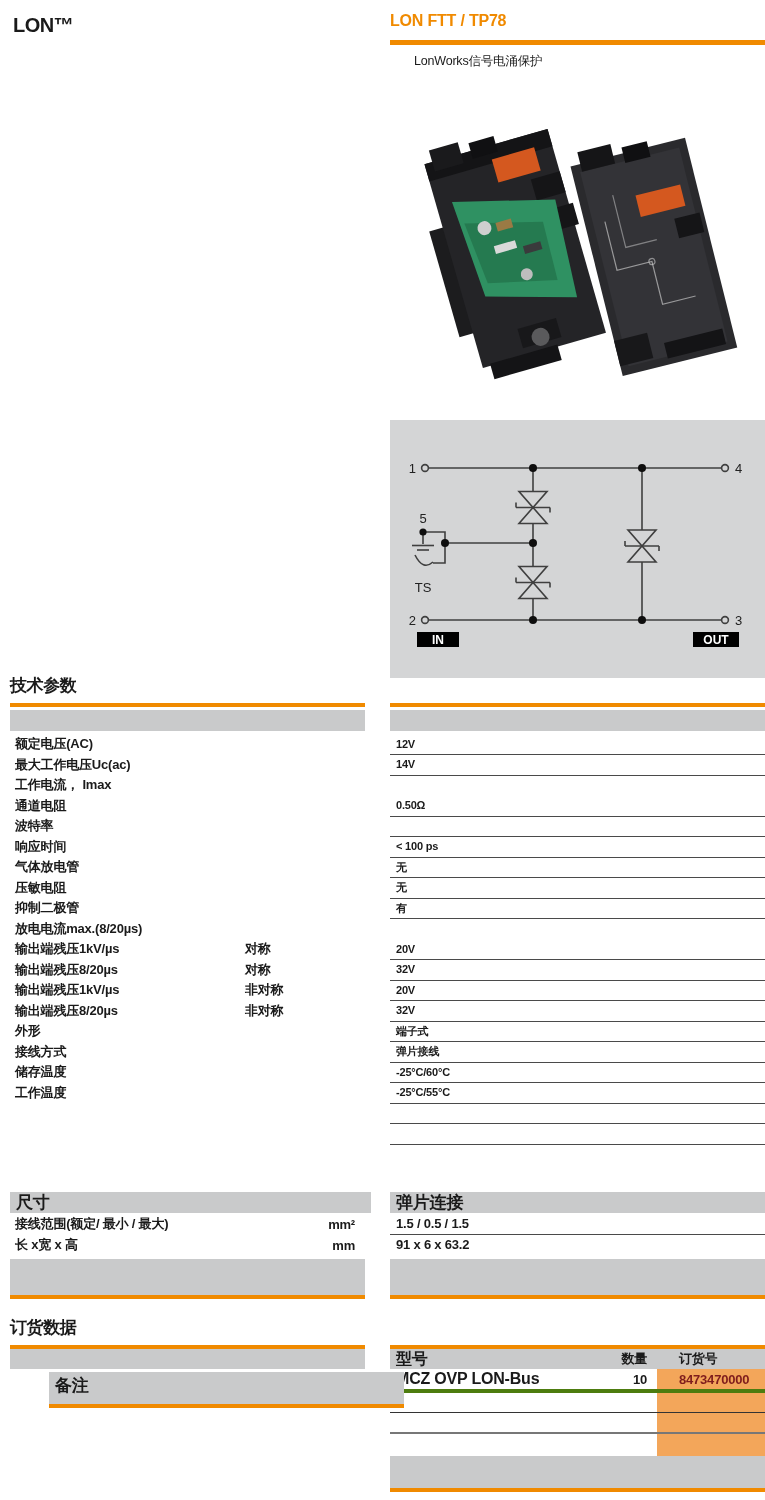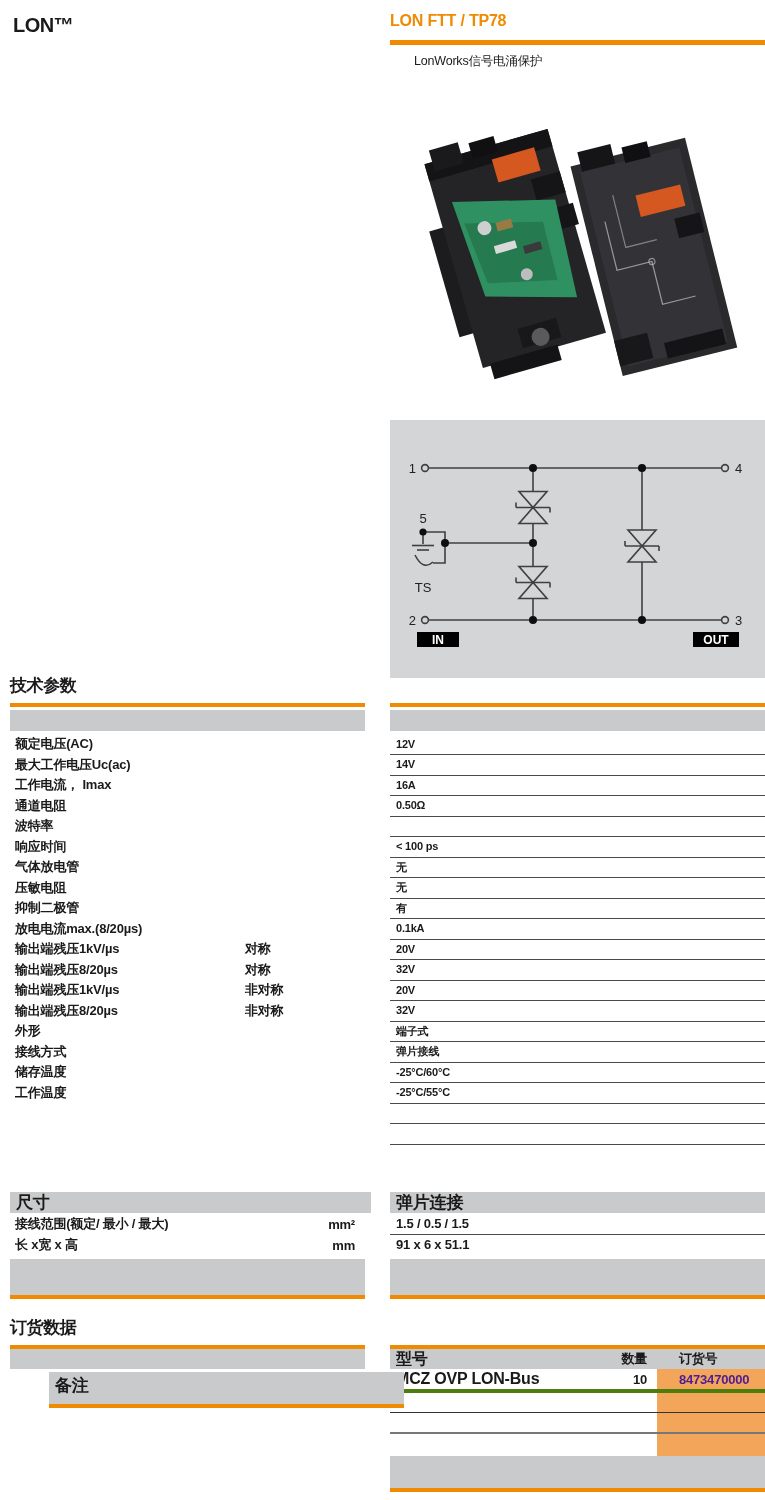--- a/index.html
+++ b/index.html
@@ -33,21 +33,21 @@
   .dval{flex:1;padding-left:6px;height:100%;line-height:20px;}
   .dval.u{border-bottom:1.5px solid #4a4a4a;}
 
   
   .order-table{left:390px;top:1345px;width:375px;}
   .orow{display:flex;align-items:center;}
   .ocell-model{flex:1;padding-left:6px;font-size:16px;font-weight:bold;white-space:nowrap;}
   .ocell-qty{width:95px;text-align:right;padding-right:10px;font-size:13px;font-weight:bold;}
   .ocell-no{width:108px;padding-left:22px;font-size:13px;font-weight:bold;height:100%;display:flex;align-items:center;box-sizing:border-box;}
   .onum-bg{background:#f3a65a;}
-  .onum-text{color:#4c1d95;}
+  .onum-text{color:#7f1d1d;}
 
   .notes-band{background:#c9cacb;border-bottom:4px solid #F08A00;}
   svg text{letter-spacing:0;}
 </style>
 </head>
 <body>
 
 <div class="page">
 
   <div class="abs brand">LON™</div>
@@ -174,21 +174,20 @@
         <span class="tval">12V</span>
       </div>
       <div class="trow">
         <span class="tlabel">最大工作电压Uc(ac)</span>
         <span class="tmid"></span>
         <span class="tval">14V</span>
       </div>
       <div class="trow">
         <span class="tlabel">工作电流， Imax</span>
         <span class="tmid"></span>
-        <span class="tval">16A</span>
       </div>
       <div class="trow">
         <span class="tlabel">通道电阻</span>
         <span class="tmid"></span>
         <span class="tval">0.50Ω</span>
       </div>
       <div class="trow">
         <span class="tlabel">波特率</span>
         <span class="tmid"></span>
         <span class="tval"></span>
@@ -209,21 +208,20 @@
         <span class="tval">无</span>
       </div>
       <div class="trow">
         <span class="tlabel">抑制二极管</span>
         <span class="tmid"></span>
         <span class="tval">有</span>
       </div>
       <div class="trow">
         <span class="tlabel">放电电流max.(8/20µs)</span>
         <span class="tmid"></span>
-        <span class="tval">0.1kA</span>
       </div>
       <div class="trow">
         <span class="tlabel">输出端残压1kV/µs</span>
         <span class="tmid">对称</span>
         <span class="tval">20V</span>
       </div>
       <div class="trow">
         <span class="tlabel">输出端残压8/20µs</span>
         <span class="tmid">对称</span>
         <span class="tval">32V</span>
@@ -276,21 +274,21 @@
   <div class="abs drow" style="top:1214px;">
     <span class="dlabel">接线范围(额定/ 最小 / 最大)</span>
     <span class="dunit">mm²</span>
     <span class="dspace"></span>
     <span class="dval u">1.5 / 0.5 / 1.5</span>
   </div>
   <div class="abs drow" style="top:1235px;">
     <span class="dlabel">长 x宽 x 高</span>
     <span class="dunit">mm</span>
     <span class="dspace"></span>
-    <span class="dval">91 x 6 x 51.1</span>
+    <span class="dval">91 x 6 x 63.2</span>
   </div>
 
   <div class="abs band" style="left:10px;top:1259px;width:355px;height:36px;border-bottom:4px solid #F08A00;"></div>
   <div class="abs band" style="left:390px;top:1259px;width:375px;height:36px;border-bottom:4px solid #F08A00;"></div>
 
   <div class="abs h2" style="left:10px;top:1316px;">订货数据</div>
   <div class="abs obar" style="left:10px;top:1345px;width:355px;height:4px;"></div>
   <div class="abs band" style="left:10px;top:1349px;width:355px;height:20px;"></div>
 
   <div class="abs order-table">

